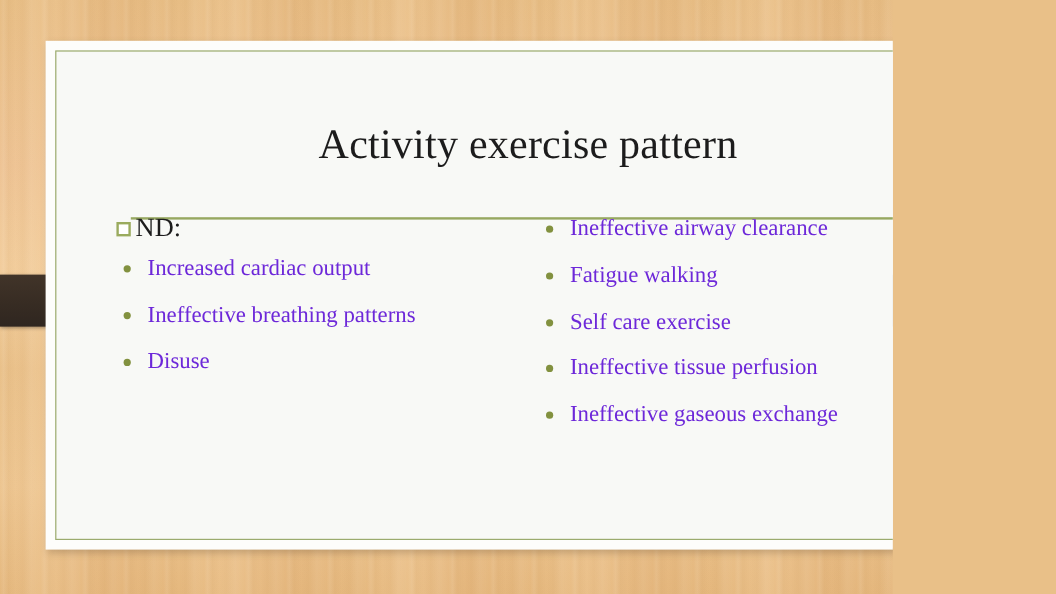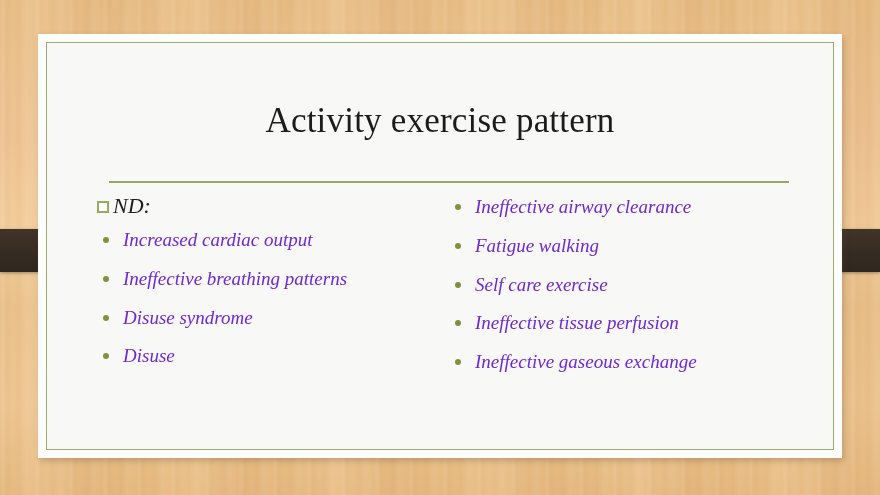--- a/index.html
+++ b/index.html
@@ -10,21 +10,21 @@
     width: 880px;
     height: 495px;
     overflow: hidden;
     font-family: "Liberation Serif", "DejaVu Serif", serif;
     background: #e9c088;
   }
 
   
   .stage {
     position: relative;
-    width: 880px;
+    width: 744px;
     height: 495px;
     overflow: hidden;
   }
   .wood {
     position: absolute;
     inset: 0;
     background-color: #eac189;
     background-image:
       
       repeating-linear-gradient(90deg,
@@ -104,24 +104,23 @@
     width: 680px;
     top: 138px;
     height: 0;
     border-top: 2px solid #97a860;
   }
 
   
   .columns {
     position: absolute;
     left: 0;
-    top: 152px;
+    top: 136px;
     right: 0;
     display: flex;
-    font-style: italic;
   }
   .col {
     box-sizing: border-box;
   }
   .col-left  { width: 360px; padding-left: 56px; }
   .col-right { width: 404px; padding-left: 48px; }
 
   .bullet-row {
     display: flex;
     align-items: flex-start;
@@ -196,24 +195,20 @@
           <div class="bullet-row">
             <span class="dot-marker"></span>
             <span class="bullet-text">Increased cardiac output</span>
           </div>
           <div class="bullet-row">
             <span class="dot-marker"></span>
             <span class="bullet-text">Ineffective breathing patterns</span>
           </div>
           <div class="bullet-row">
             <span class="dot-marker"></span>
-            <span class="bullet-text">Disuse syndrome</span>
-          </div>
-          <div class="bullet-row">
-            <span class="dot-marker"></span>
             <span class="bullet-text">Disuse</span>
           </div>
 
         </div>
 
         <div class="col col-right">
 
           <div class="bullet-row">
             <span class="dot-marker"></span>
             <span class="bullet-text">Ineffective airway clearance</span>

